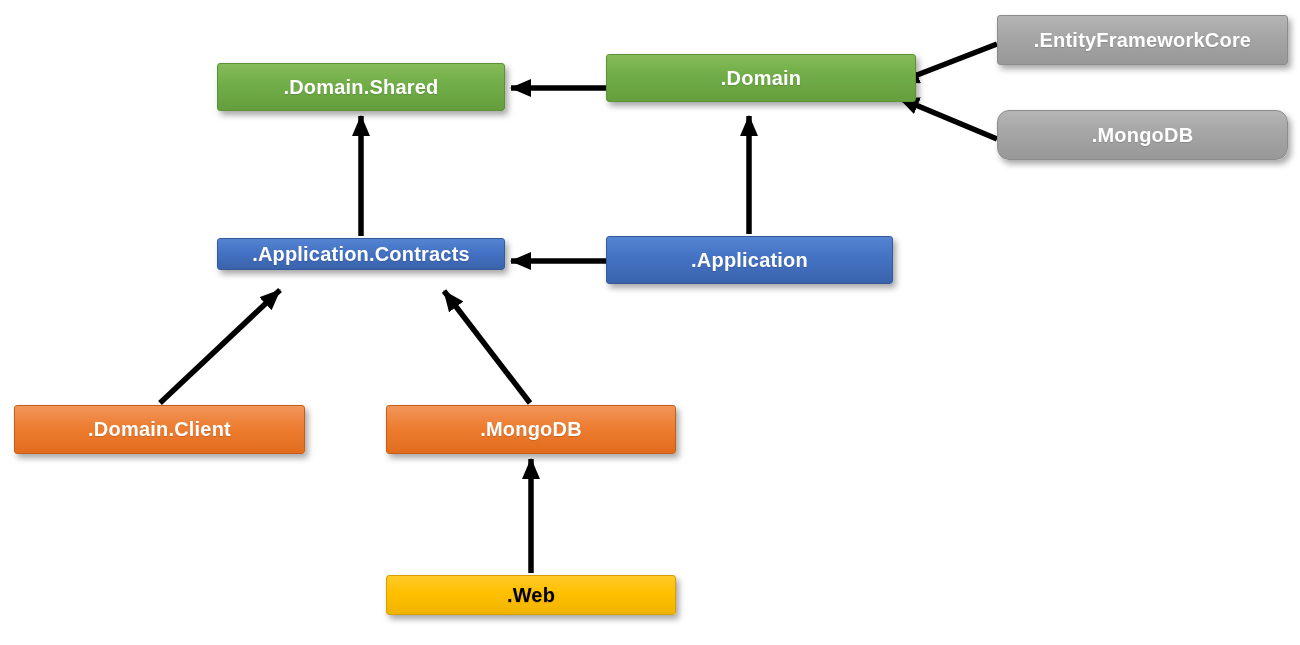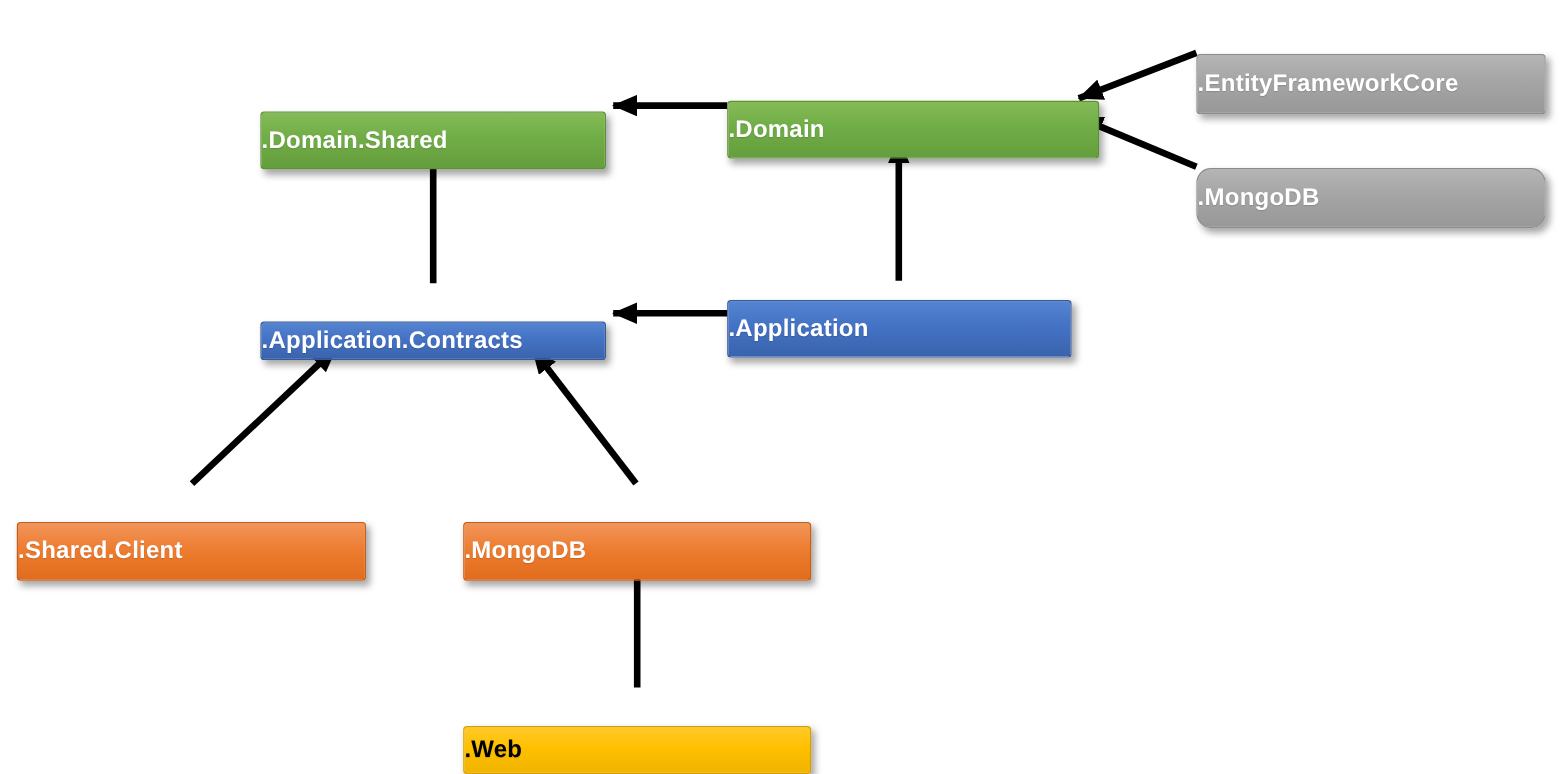--- a/index.html
+++ b/index.html
@@ -23,25 +23,25 @@
     height: 645px;
     pointer-events: none;
   }
   #arrow-layer line {
     stroke-linecap: butt;
   }
   .node {
     position: absolute;
     display: flex;
     align-items: center;
+    justify-content: center;
     border-radius: 3px;
     border: 1px solid transparent;
     box-shadow: 3px 4px 6px rgba(0,0,0,0.35);
     box-sizing: border-box;
-    margin-top: 30px;
   }
   .node .label {
     font-size: 20px;
     font-weight: 700;
     letter-spacing: 0.2px;
     white-space: nowrap;
     text-shadow: 0 1px 1px rgba(0,0,0,0.15);
   }
 </style>
 </head>
@@ -74,25 +74,25 @@
   </div>
   <div class="node" style="left: 997px; top: 15px; width: 291px; height: 50px; background: linear-gradient(rgb(181, 181, 181) 0%, rgb(165, 165, 165) 45%, rgb(152, 152, 152) 100%); border-color: rgb(140, 140, 140); color: rgb(255, 255, 255);">
     <span class="label">.EntityFrameworkCore</span>
   </div>
   <div class="node" style="left: 997px; top: 110px; width: 291px; height: 50px; background: linear-gradient(rgb(181, 181, 181) 0%, rgb(165, 165, 165) 45%, rgb(152, 152, 152) 100%); border-color: rgb(140, 140, 140); color: rgb(255, 255, 255); border-radius: 12px;">
     <span class="label">.MongoDB</span>
   </div>
   <div class="node" style="left: 217px; top: 238px; width: 288px; height: 32px; background: linear-gradient(rgb(85, 132, 210) 0%, rgb(68, 114, 196) 45%, rgb(58, 99, 172) 100%); border-color: rgb(53, 89, 155); color: rgb(255, 255, 255);">
     <span class="label">.Application.Contracts</span>
   </div>
-  <div class="node" style="left: 606px; top: 220px; width: 287px; height: 48px; background: linear-gradient(rgb(85, 132, 210) 0%, rgb(68, 114, 196) 45%, rgb(58, 99, 172) 100%); border-color: rgb(53, 89, 155); color: rgb(255, 255, 255);">
+  <div class="node" style="left: 606px; top: 236px; width: 287px; height: 48px; background: linear-gradient(rgb(85, 132, 210) 0%, rgb(68, 114, 196) 45%, rgb(58, 99, 172) 100%); border-color: rgb(53, 89, 155); color: rgb(255, 255, 255);">
     <span class="label">.Application</span>
   </div>
   <div class="node" style="left: 14px; top: 405px; width: 291px; height: 49px; background: linear-gradient(rgb(242, 149, 91) 0%, rgb(237, 125, 49) 45%, rgb(226, 108, 29) 100%); border-color: rgb(197, 95, 24); color: rgb(255, 255, 255);">
-    <span class="label">.Shared.Client</span>
+    <span class="label">.Domain.Client</span>
   </div>
   <div class="node" style="left: 386px; top: 405px; width: 290px; height: 49px; background: linear-gradient(rgb(242, 149, 91) 0%, rgb(237, 125, 49) 45%, rgb(226, 108, 29) 100%); border-color: rgb(197, 95, 24); color: rgb(255, 255, 255);">
     <span class="label">.MongoDB</span>
   </div>
   <div class="node" style="left: 386px; top: 575px; width: 290px; height: 40px; background: linear-gradient(rgb(255, 201, 41) 0%, rgb(255, 192, 0) 45%, rgb(240, 180, 0) 100%); border-color: rgb(214, 161, 0); color: rgb(0, 0, 0);">
     <span class="label">.Web</span>
   </div>
 
 </div>
 

